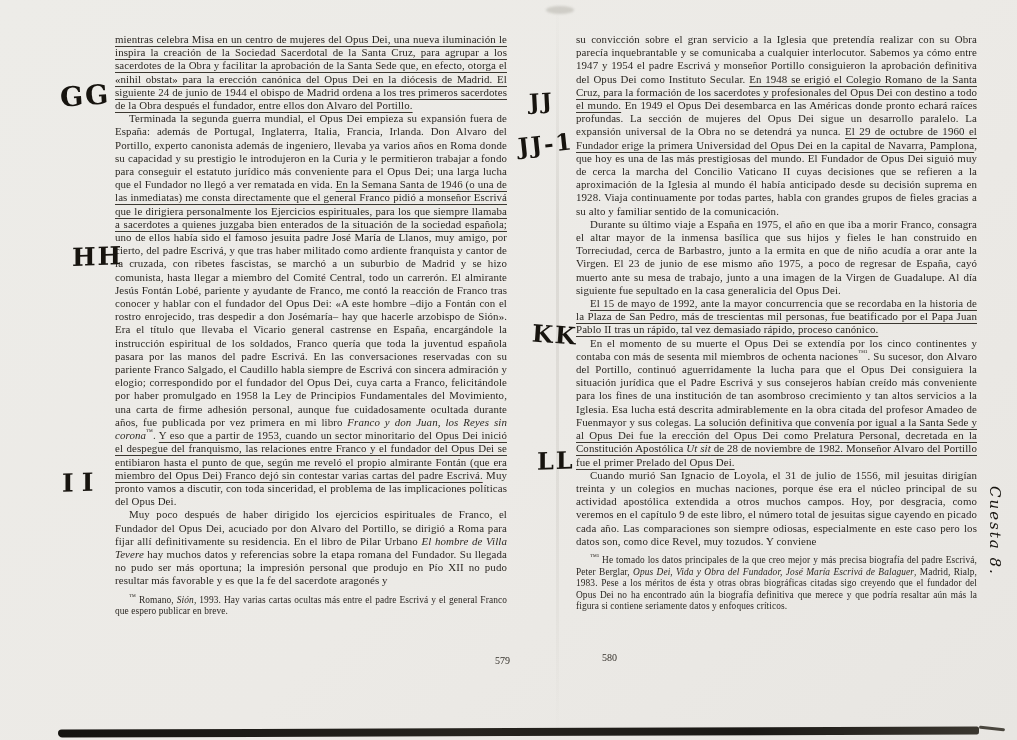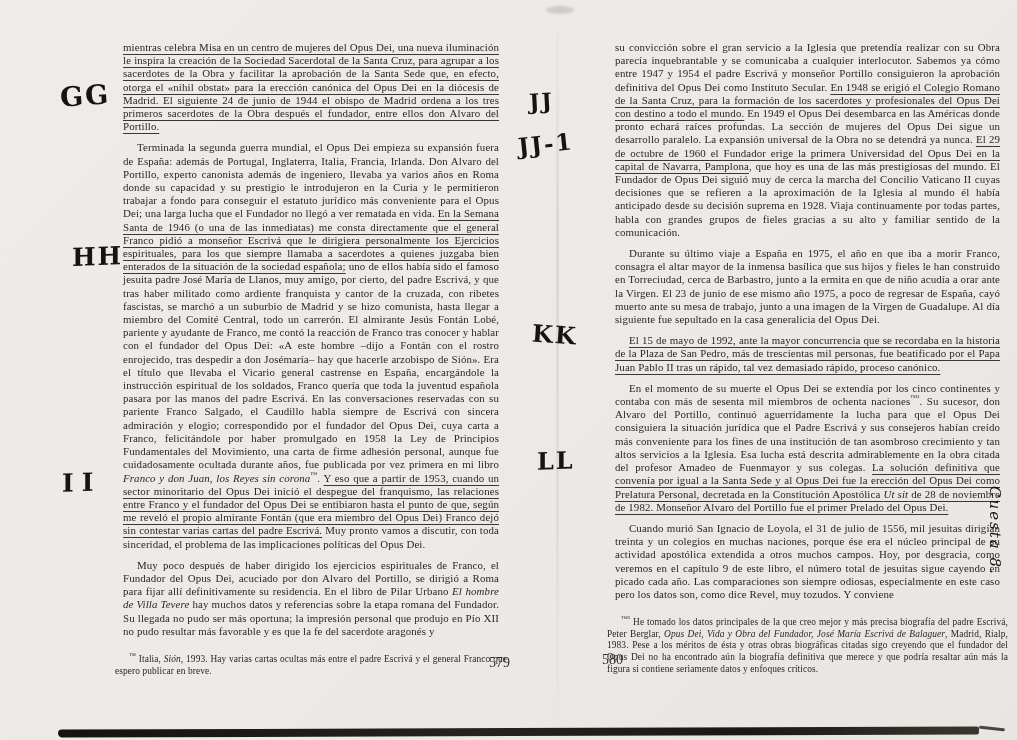--- a/index.html
+++ b/index.html
@@ -13,41 +13,41 @@
   }
   .col{
     position:absolute;
     top:33px;
     text-align:justify;
     font-size:10.9px;
     line-height:13.2px;
     letter-spacing:.1px;
   }
   .col-left{left:115px;width:392px;}
-  .col-right{left:607px;width:401px;}
-  .para{margin:8px;}
+  .col-right{left:576px;width:401px;}
+  .para{margin:0;}
   .para.indent{text-indent:14px;}
   .u{
     text-decoration:underline;
     text-decoration-thickness:1px;
     text-underline-offset:2.5px;
     text-decoration-color:#3b3730;
   }
   .i{font-style:italic;}
   sup{font-size:7px;line-height:0;}
   .footnote{
-    margin-top:16px;
+    margin-top:7px;
     font-size:9.4px;
     line-height:11.6px;
     text-indent:14px;
     text-align:justify;
   }
   .pagenum{
     position:absolute;
-    font-size:14px;
+    font-size:10px;
     color:#34302a;
   }
   .pagenum-left{left:486px;top:655px;width:24px;text-align:right;}
   .pagenum-right{left:602px;top:652px;}
   
   .mark{
     position:absolute;
     font-family:"DejaVu Serif", serif;
     font-weight:600;
     color:#17140f;
@@ -97,21 +97,21 @@
 </style>
 </head>
 <body>
 
 <div class="scan">
 
   <div class="col col-left">
     <p class="para"><span class="u">mientras celebra Misa en un centro de mujeres del Opus Dei, una nueva iluminación le inspira la creación de la Sociedad Sacerdotal de la Santa Cruz, para agrupar a los sacerdotes de la Obra y facilitar la aprobación de la Santa Sede que, en efecto, otorga el «nihil obstat» para la erección canónica del Opus Dei en la diócesis de Madrid. El siguiente 24 de junio de 1944 el obispo de Madrid ordena a los tres primeros sacerdotes de la Obra después el fundador, entre ellos don Alvaro del Portillo.</span></p>
     <p class="para indent"><span>Terminada la segunda guerra mundial, el Opus Dei empieza su expansión fuera de España: además de Portugal, Inglaterra, Italia, Francia, Irlanda. Don Alvaro del Portillo, experto canonista además de ingeniero, llevaba ya varios años en Roma donde su capacidad y su prestigio le introdujeron en la Curia y le permitieron trabajar a fondo para conseguir el estatuto jurídico más conveniente para el Opus Dei; una larga lucha que el Fundador no llegó a ver rematada en vida. </span><span class="u">En la Semana Santa de 1946 (o una de las inmediatas) me consta directamente que el general Franco pidió a monseñor Escrivá que le dirigiera personalmente los Ejercicios espirituales, para los que siempre llamaba a sacerdotes a quienes juzgaba bien enterados de la situación de la sociedad española;</span><span> uno de ellos había sido el famoso jesuita padre José María de Llanos, muy amigo, por cierto, del padre Escrivá, y que tras haber militado como ardiente franquista y cantor de la cruzada, con ribetes fascistas, se marchó a un suburbio de Madrid y se hizo comunista, hasta llegar a miembro del Comité Central, todo un carrerón. El almirante Jesús Fontán Lobé, pariente y ayudante de Franco, me contó la reacción de Franco tras conocer y hablar con el fundador del Opus Dei: «A este hombre –dijo a Fontán con el rostro enrojecido, tras despedir a don Josémaría– hay que hacerle arzobispo de Sión». Era el título que llevaba el Vicario general castrense en España, encargándole la instrucción espiritual de los soldados, Franco quería que toda la juventud española pasara por las manos del padre Escrivá. En las conversaciones reservadas con su pariente Franco Salgado, el Caudillo habla siempre de Escrivá con sincera admiración y elogio; correspondido por el fundador del Opus Dei, cuya carta a Franco, felicitándole por haber promulgado en 1958 la Ley de Principios Fundamentales del Movimiento, una carta de firme adhesión personal, aunque fue cuidadosamente ocultada durante años, fue publicada por vez primera en mi libro </span><span class="i">Franco y don Juan, los Reyes sin corona</span><sup>™</sup><span>. </span><span class="u">Y eso que a partir de 1953, cuando un sector minoritario del Opus Dei inició el despegue del franquismo, las relaciones entre Franco y el fundador del Opus Dei se entibiaron hasta el punto de que, según me reveló el propio almirante Fontán (que era miembro del Opus Dei) Franco dejó sin contestar varias cartas del padre Escrivá.</span><span> Muy pronto vamos a discutir, con toda sinceridad, el problema de las implicaciones políticas del Opus Dei.</span></p>
     <p class="para indent"><span>Muy poco después de haber dirigido los ejercicios espirituales de Franco, el Fundador del Opus Dei, acuciado por don Alvaro del Portillo, se dirigió a Roma para fijar allí definitivamente su residencia. En el libro de Pilar Urbano </span><span class="i">El hombre de Villa Tevere</span><span> hay muchos datos y referencias sobre la etapa romana del Fundador. Su llegada no pudo ser más oportuna; la impresión personal que produjo en Pío XII no pudo resultar más favorable y es que la fe del sacerdote aragonés y</span></p>
-    <div class="footnote"><sup>™</sup><span> Italia, </span><span class="i">Sión</span><span>, 1993. Hay varias cartas ocultas más entre el padre Escrivá y el general Franco que espero publicar en breve.</span></div>
+    <div class="footnote"><sup>™</sup><span> Romano, </span><span class="i">Sión</span><span>, 1993. Hay varias cartas ocultas más entre el padre Escrivá y el general Franco que espero publicar en breve.</span></div>
   </div>
   <div class="pagenum pagenum-left">579</div>
 
   <div class="col col-right">
     <p class="para"><span>su convicción sobre el gran servicio a la Iglesia que pretendía realizar con su Obra parecía inquebrantable y se comunicaba a cualquier interlocutor. Sabemos ya cómo entre 1947 y 1954 el padre Escrivá y monseñor Portillo consiguieron la aprobación definitiva del Opus Dei como Instituto Secular. </span><span class="u">En 1948 se erigió el Colegio Romano de la Santa Cruz, para la formación de los sacerdotes y profesionales del Opus Dei con destino a todo el mundo.</span><span> En 1949 el Opus Dei desembarca en las Américas donde pronto echará raíces profundas. La sección de mujeres del Opus Dei sigue un desarrollo paralelo. La expansión universal de la Obra no se detendrá ya nunca. </span><span class="u">El 29 de octubre de 1960 el Fundador erige la primera Universidad del Opus Dei en la capital de Navarra, Pamplona</span><span>, que hoy es una de las más prestigiosas del mundo. El Fundador de Opus Dei siguió muy de cerca la marcha del Concilio Vaticano II cuyas decisiones que se refieren a la aproximación de la Iglesia al mundo él había anticipado desde su decisión suprema en 1928. Viaja continuamente por todas partes, habla con grandes grupos de fieles gracias a su alto y familiar sentido de la comunicación.</span></p>
     <p class="para indent"><span>Durante su último viaje a España en 1975, el año en que iba a morir Franco, consagra el altar mayor de la inmensa basílica que sus hijos y fieles le han construido en Torreciudad, cerca de Barbastro, junto a la ermita en que de niño acudía a orar ante la Virgen. El 23 de junio de ese mismo año 1975, a poco de regresar de España, cayó muerto ante su mesa de trabajo, junto a una imagen de la Virgen de Guadalupe. Al día siguiente fue sepultado en la casa generalicia del Opus Dei.</span></p>
     <p class="para indent"><span class="u">El 15 de mayo de 1992, ante la mayor concurrencia que se recordaba en la historia de la Plaza de San Pedro, más de trescientas mil personas, fue beatificado por el Papa Juan Pablo II tras un rápido, tal vez demasiado rápido, proceso canónico.</span></p>
     <p class="para indent"><span>En el momento de su muerte el Opus Dei se extendía por los cinco continentes y contaba con más de sesenta mil miembros de ochenta naciones</span><sup>™¹</sup><span>. Su sucesor, don Alvaro del Portillo, continuó aguerridamente la lucha para que el Opus Dei consiguiera la situación jurídica que el Padre Escrivá y sus consejeros habían creído más conveniente para los fines de una institución de tan asombroso crecimiento y tan altos servicios a la Iglesia. Esa lucha está descrita admirablemente en la obra citada del profesor Amadeo de Fuenmayor y sus colegas. </span><span class="u">La solución definitiva que convenía por igual a la Santa Sede y al Opus Dei fue la erección del Opus Dei como Prelatura Personal, decretada en la Constitución Apostólica </span><span class="u i">Ut sit</span><span class="u"> de 28 de noviembre de 1982. Monseñor Alvaro del Portillo fue el primer Prelado del Opus Dei.</span></p>
     <p class="para indent"><span>Cuando murió San Ignacio de Loyola, el 31 de julio de 1556, mil jesuitas dirigían treinta y un colegios en muchas naciones, porque ése era el núcleo principal de su actividad apostólica extendida a otros muchos campos. Hoy, por desgracia, como veremos en el capítulo 9 de este libro, el número total de jesuitas sigue cayendo en picado cada año. Las comparaciones son siempre odiosas, especialmente en este caso pero los datos son, como dice Revel, muy tozudos. Y conviene</span></p>
     <div class="footnote"><sup>™¹</sup><span> He tomado los datos principales de la que creo mejor y más precisa biografía del padre Escrivá, Peter Berglar, </span><span class="i">Opus Dei, Vida y Obra del Fundador, José María Escrivá de Balaguer</span><span>, Madrid, Rialp, 1983. Pese a los méritos de ésta y otras obras biográficas citadas sigo creyendo que el fundador del Opus Dei no ha encontrado aún la biografía definitiva que merece y que podría resaltar aún más la figura si contiene seriamente datos y enfoques críticos.</span></div>

